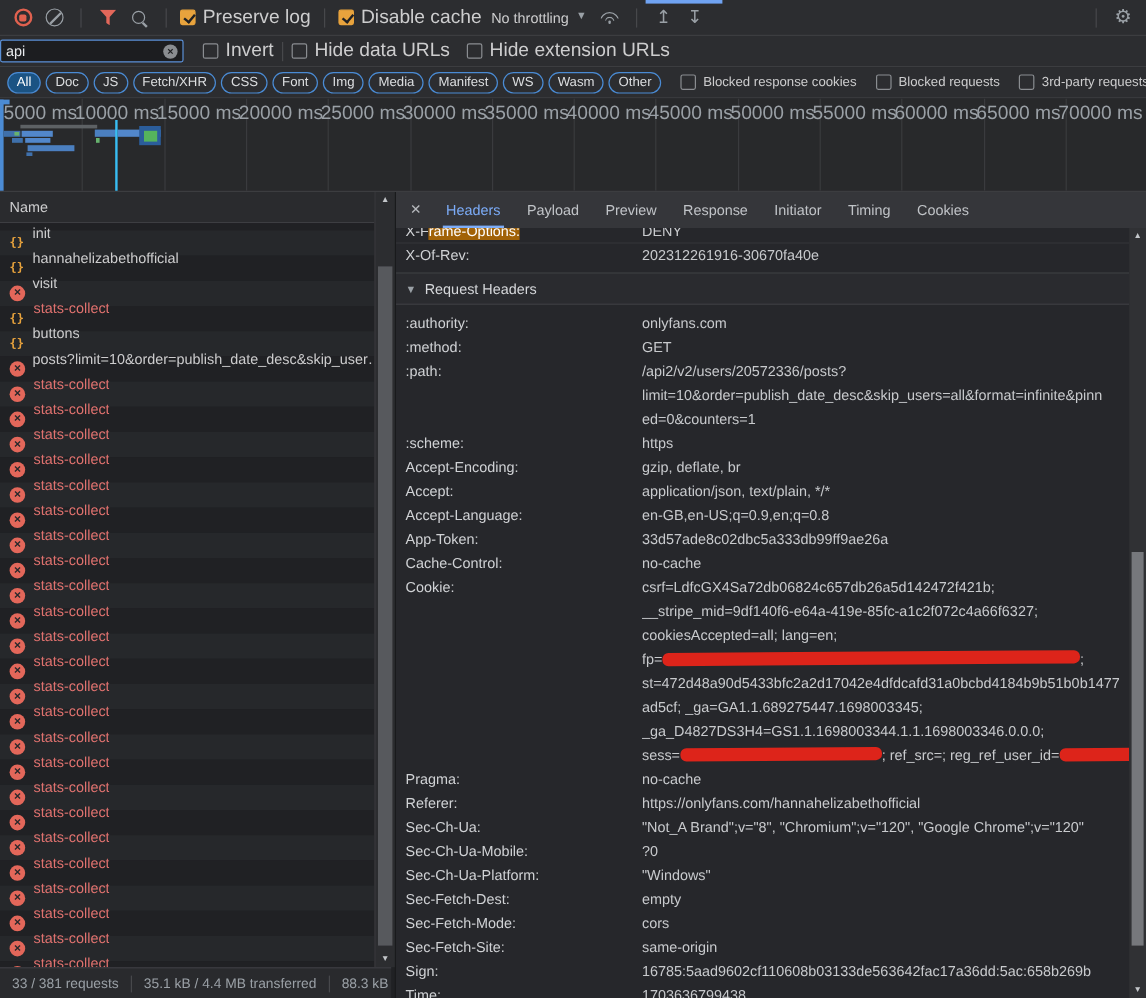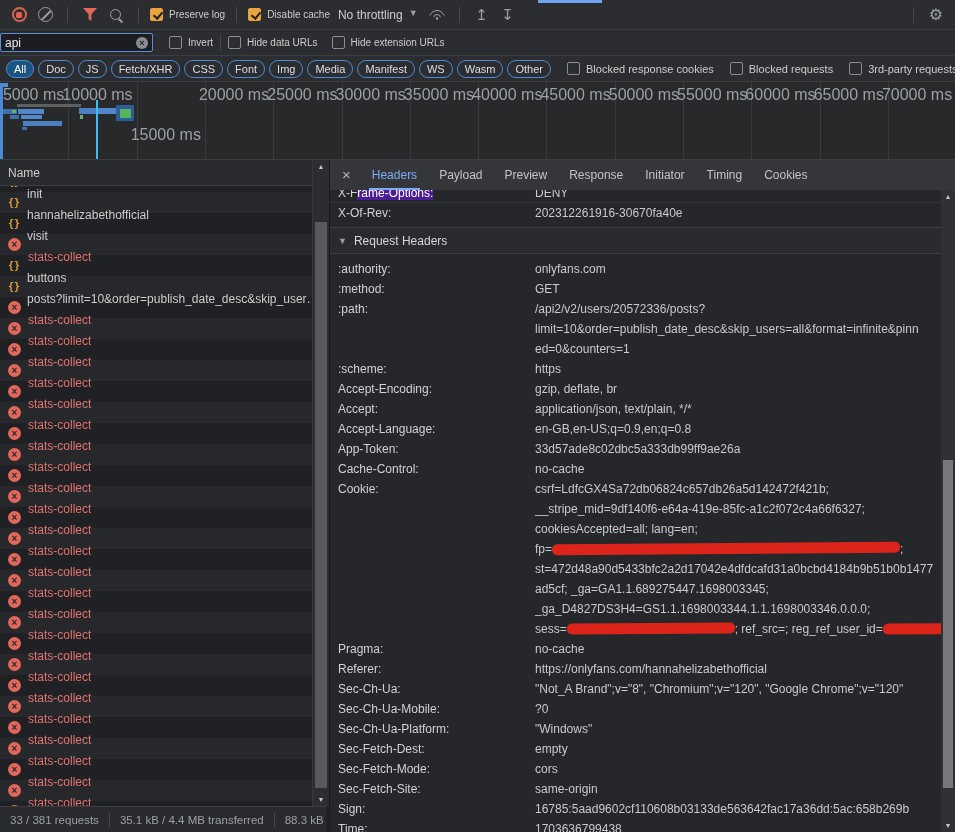--- a/index.html
+++ b/index.html
@@ -22,21 +22,21 @@
   .mag::before { content:""; position:absolute; left:1px; top:1px; width:9px; height:9px; border:1.5px solid #9aa0a6; border-radius:50%; }
   .mag::after { content:""; position:absolute; left:10px; top:10px; width:5px; height:1.6px; background:#9aa0a6; transform:rotate(45deg); transform-origin:left center; }
   .wifi { width:17px; height:13px; position:relative; }
   .wifi::before { content:""; position:absolute; left:1px; top:2px; width:14px; height:14px; border:1.5px solid #9aa0a6; border-radius:50%;
     clip-path:polygon(0 0,100% 0,100% 34%,0 34%); }
   .wifi::after { content:""; position:absolute; left:5px; top:6px; width:6px; height:6px; border:1.5px solid #9aa0a6; border-radius:50%;
     clip-path:polygon(0 0,100% 0,100% 40%,0 40%); }
   .wifi .dot { position:absolute; left:7.5px; top:9px; width:2.5px; height:2.5px; background:#9aa0a6; border-radius:50%; }
   .garrow { font-size:15px; color:#9aa0a6; line-height:1; }
   .gear { font-size:16px; color:#9aa0a6; line-height:1; }
-  .cblabel { font-size:10px; color:#cdcdce; white-space:nowrap; }
+  .cblabel { font-size:16px; color:#cdcdce; white-space:nowrap; }
   .cbrow { display:flex; align-items:center; flex:none; }
   .cb { width:13px; height:13px; border:1px solid #8a8d91; border-radius:2px; display:inline-block; margin-right:6px; flex:none; position:relative; }
   .cb.checked { background:#e8a33d; border-color:#e8a33d; }
   .cb.checked::after { content:""; position:absolute; left:4px; top:1px; width:4px; height:7px;
     border:solid #202124; border-width:0 2px 2px 0; transform:rotate(40deg); }
   .throttle { display:flex; align-items:flex-start; gap:6px; font-size:12px; color:#cdcdce; padding:0 4px; }
   .caret { font-size:9px; color:#9aa0a6; }
   .spacer { flex:1; }
 
   
@@ -96,21 +96,21 @@
   .tab { padding:0 11px; font-size:12px; color:#c0c3c7; height:100%; display:flex; align-items:center; position:relative; }
   .tab.active { color:#7cacf8; }
   .tab.active::after { content:""; position:absolute; left:8px; right:8px; bottom:0; height:2px; background:#7cacf8; }
 
   .content { position:absolute; top:30px; left:0; right:14px; bottom:0; overflow:hidden; }
   .hrow { display:flex; font-size:12px; line-height:20px; }
   .hname { width:205px; flex:none; padding-left:8px; color:#d0d2d5; white-space:nowrap; overflow:hidden; }
   .hval { flex:1; color:#c8cacd; white-space:nowrap; overflow:hidden; }
   .hline { height:20px; white-space:nowrap; overflow:hidden; }
   .clipped { height:13px; overflow:hidden; border-bottom:1px solid #333438; }
-  .sel { background:#4c1d95; color:#fff; }
+  .sel { background:#a16207; color:#fff; }
   .section { height:27px; display:flex; align-items:center; background:#2a2b2f; border-top:1px solid #3d3e42;
     border-bottom:1px solid #3d3e42; font-size:12px; color:#d5d7da; padding-left:8px; gap:7px; margin-top:4px; }
   .dis { color:#9aa0a6; font-size:9px; }
   .hlist { padding-top:5px; }
   .redact { display:inline-block; height:11px; border-radius:5px; background:#dd241a; vertical-align:-1px; transform:rotate(-0.4deg); }
 
   .right-scroll { position:absolute; top:30px; right:0; width:14px; bottom:0; background:#303134; }
   .rs-thumb { position:absolute; left:2px; width:10px; top:270px; height:328px; background:#76787c; }
 
   
@@ -218,21 +218,21 @@
     </div>
 
   <div class="timeline">
     <div class="tl-handle-v"></div>
     <div class="tl-handle-h"></div>
   <div class="gridline" style="left: 68.3px;"></div>
       <div class="ticklabel" style="left: 68.3px;">5000 ms</div>
       <div class="gridline" style="left: 136.6px;"></div>
       <div class="ticklabel" style="left: 136.6px;">10000 ms</div>
       <div class="gridline" style="left: 204.9px;"></div>
-      <div class="ticklabel" style="left: 204.9px; margin-top: 40px;">15000 ms</div>
+      <div class="ticklabel" style="left: 204.9px;">15000 ms</div>
       <div class="gridline" style="left: 273.2px;"></div>
       <div class="ticklabel" style="left: 273.2px;">20000 ms</div>
       <div class="gridline" style="left: 341.5px;"></div>
       <div class="ticklabel" style="left: 341.5px;">25000 ms</div>
       <div class="gridline" style="left: 409.8px;"></div>
       <div class="ticklabel" style="left: 409.8px;">30000 ms</div>
       <div class="gridline" style="left: 478.1px;"></div>
       <div class="ticklabel" style="left: 478.1px;">35000 ms</div>
       <div class="gridline" style="left: 546.4px;"></div>
       <div class="ticklabel" style="left: 546.4px;">40000 ms</div>

